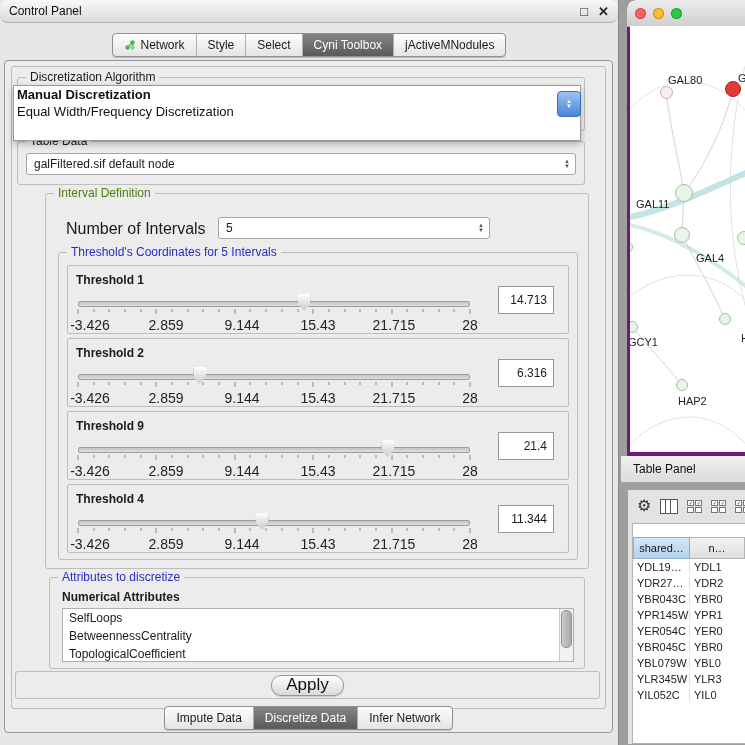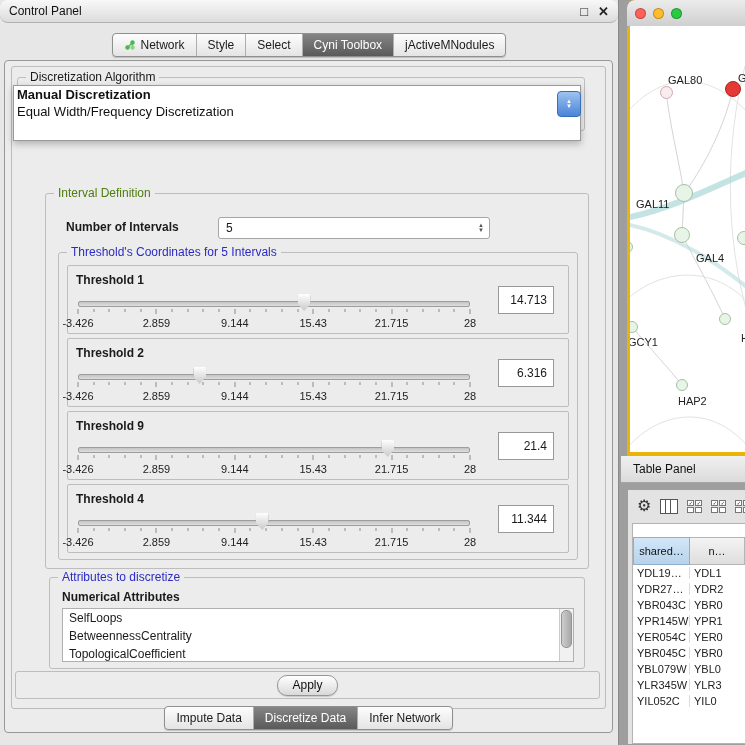--- a/index.html
+++ b/index.html
@@ -49,58 +49,58 @@
   .popup-opt{padding:0 3px;font-size:13px;line-height:17px;color:#111;}
   .popup-opt.bold{font-weight:bold;}
   .combo-cap{position:absolute;left:552px;top:30px;width:24px;height:26px;border-radius:4px;
              background:linear-gradient(#9dc3f0,#4a84d8);border:1px solid #3a6db8;z-index:6;
              display:flex;flex-direction:column;align-items:center;justify-content:center;
              color:#fff;font-size:6px;line-height:5px;box-sizing:border-box;}
 
   .tabledata-group{left:12px;top:80px;width:566px;height:42px;}
 
   .interval-group{left:40px;top:132px;width:542px;height:374px;}
-  .n-label{position:absolute;left:20px;top:26px;font-weight:bold;font-size:12px;}
+  .n-label{position:absolute;left:20px;top:26px;font-weight:normal;font-size:16px;}
   .thr-group{position:absolute;left:12px;top:58px;width:518px;height:306px;border:1px solid #bdbdbd;border-radius:3px;}
   .thr-list{position:absolute;left:8px;top:12px;right:8px;display:flex;flex-direction:column;gap:4px;}
   .thr-block{position:relative;border:1px solid #bdbdbd;border-radius:2px;background:#ececec;height:69px;box-sizing:border-box;}
   .thr-label{position:absolute;left:8px;top:7px;font-weight:bold;font-size:12px;}
   .slider-area{position:absolute;left:10px;right:98px;top:26px;height:38px;}
   .track{position:absolute;left:0;right:0;top:9px;height:4px;background:linear-gradient(#c4c4c4,#dedede);
          border:1px solid #9d9d9d;border-radius:2px;}
   .thumb{position:absolute;top:2px;width:13px;height:17px;transform:translateX(-50%);
          background:linear-gradient(#fefefe,#c9c9c9);
          clip-path:polygon(8% 0,92% 0,100% 12%,100% 58%,50% 100%,0 58%,0 12%);
          filter:drop-shadow(0 0 1px #777);}
   .ticks{position:absolute;left:0;right:0;top:17px;height:6px;}
   .tick{position:absolute;width:1px;height:3px;background:#8a8a8a;transform:translateX(-50%);}
   .tick.major{height:5px;}
-  .sscale{position:absolute;left:0;right:0;top:25px;height:10px;font-size:11px;color:#222;}
+  .sscale{position:absolute;left:12px;right:0;top:25px;height:10px;font-size:14px;color:#222;}
   .sscale span{position:absolute;transform:translateX(-50%);white-space:nowrap;}
   .thr-value{position:absolute;right:14px;top:20px;width:56px;height:28px;background:#fff;border:1px solid #989898;
              font-size:12px;display:flex;align-items:center;justify-content:flex-end;padding-right:6px;box-sizing:border-box;}
 
   .attr-group{left:44px;top:516px;width:534px;height:90px;}
   .attr-subtitle{position:absolute;left:12px;top:12px;font-weight:bold;font-size:12px;}
   .listbox{position:absolute;left:12px;right:10px;top:30px;height:52px;background:#fff;border:1px solid #b0b0b0;overflow:hidden;}
   .list-item{padding:1px 6px;line-height:16px;font-size:12px;color:#1a1a1a;white-space:nowrap;}
   .v-scroll{position:absolute;right:0;top:0;bottom:0;width:13px;background:#f1f1f1;border-left:1px solid #cacaca;}
   .v-thumb{position:absolute;left:1px;right:1px;top:1px;height:36px;background:linear-gradient(90deg,#cdcdcd,#a8a8a8);
            border:1px solid #949494;border-radius:5px;}
 
   .apply-bar{position:absolute;left:10px;top:610px;width:585px;height:28px;border:1px solid #bdbdbd;border-radius:3px;
              display:flex;align-items:center;justify-content:center;box-sizing:border-box;}
   .btn{height:19px;border:1px solid #969696;border-radius:10px;background:linear-gradient(#ffffff,#d9d9d9);
-       font-size:12px;display:flex;align-items:center;justify-content:center;padding:0 14px;color:#111;
+       font-size:17px;display:flex;align-items:center;justify-content:center;padding:0 14px;color:#111;
        box-shadow:0 1px 1px rgba(0,0,0,.15);}
 
   .bottom-tabs-row{position:absolute;left:0;right:0;top:645px;display:flex;justify-content:center;}
 
   
-  .net-window{position:absolute;left:627px;top:0;width:118px;height:456px;background:#eab308;border-top-left-radius:8px;overflow:hidden;}
+  .net-window{position:absolute;left:627px;top:0;width:118px;height:456px;background:#701a75;border-top-left-radius:8px;overflow:hidden;}
   .net-titlebar{height:26px;background:linear-gradient(#ececec,#cfcfcf);border-bottom:1px solid #a5a5a5;
                 display:flex;align-items:center;gap:7px;padding:0 8px;border-top-left-radius:8px;}
   .light{width:11px;height:11px;border-radius:50%;border:1px solid rgba(0,0,0,.25);box-sizing:border-box;display:inline-block;}
   .net-canvas{position:absolute;left:3px;top:26px;right:0;bottom:4px;background:#fff;overflow:hidden;}
   .net-node{position:absolute;border-radius:50%;border:1px solid #9cb89c;box-sizing:border-box;}
   .net-label{position:absolute;font-size:11px;color:#222;white-space:nowrap;}
   .edges-svg{position:absolute;left:0;top:0;}
 
   
   .tp-header{position:absolute;left:621px;top:456px;width:124px;height:27px;background:linear-gradient(#f0f0f0,#dbdbdb);
@@ -109,21 +109,21 @@
               border:1px solid #9f9f9f;border-right:none;box-sizing:border-box;}
   .tbl-toolbar{height:32px;display:flex;align-items:center;gap:9px;padding:0 9px;overflow:hidden;}
   .gear-ico{font-size:16px;color:#333;line-height:16px;}
   .cols-ico{width:16px;height:13px;border:1px solid #555;background:#fff;position:relative;flex:none;}
   .cols-ico:before{content:"";position:absolute;left:4px;top:0;bottom:0;width:1px;background:#555;}
   .cols-ico:after{content:"";position:absolute;left:9px;top:0;bottom:0;width:1px;background:#555;}
   .chk-ico{width:15px;height:13px;display:grid;grid-template-columns:1fr 1fr;grid-template-rows:1fr 1fr;gap:1px;flex:none;}
   .chk-ico span{background:#fff;border:1px solid #777;font-size:5px;line-height:4px;color:#222;text-align:center;overflow:hidden;}
   .tbl{position:absolute;left:4px;top:33px;right:0;bottom:0;background:#fff;border:1px solid #b3b3b3;border-right:none;
        overflow:hidden;font-size:11px;padding-top:13px;box-sizing:border-box;}
-  .tbl-head{display:flex;height:28px;}
+  .tbl-head{display:flex;height:22px;}
   .th{display:flex;align-items:center;justify-content:center;box-sizing:border-box;font-size:11px;color:#111;}
   .th1{width:57px;background:linear-gradient(#d3e6f8,#b6d3ec);border:1px solid #8fb0cc;}
   .th2{flex:1;background:linear-gradient(#f3f3f3,#dedede);border:1px solid #b5b5b5;border-left:none;}
   .tr{display:flex;height:16px;align-items:center;}
   .td{overflow:hidden;white-space:nowrap;box-sizing:border-box;}
   .td1{width:57px;padding-left:4px;border-right:1px solid #dcdcdc;color:#222;}
   .td2{flex:1;padding-left:4px;color:#222;}
 </style>
 </head>
 <body>
@@ -175,20 +175,30 @@
 
     <div class="algo-popup">
       <div class="popup-opt bold">Manual Discretization</div>
       <div class="popup-opt">Equal Width/Frequency Discretization</div>
     </div>
     <div class="combo-cap">
         <span>▲</span>
         <span>▼</span>
       </div>
 
+    <div class="group tabledata-group">
+      <span class="group-title t-black">Table Data</span>
+      <div class="combo" style="left:8px;top:11px;right:8px;">
+        <span>galFiltered.sif default node</span>
+        <span class="stepper">
+            <span>▲</span>
+            <span>▼</span>
+          </span>
+      </div>
+    </div>
 
     <div class="group interval-group">
       <span class="group-title t-green">Interval Definition</span>
       <span class="n-label">Number of Intervals</span>
       <div class="combo" style="left:172px;top:23px;width:272px;">
         <span>5</span>
         <span class="stepper">
             <span>▲</span>
             <span>▼</span>
           </span>

